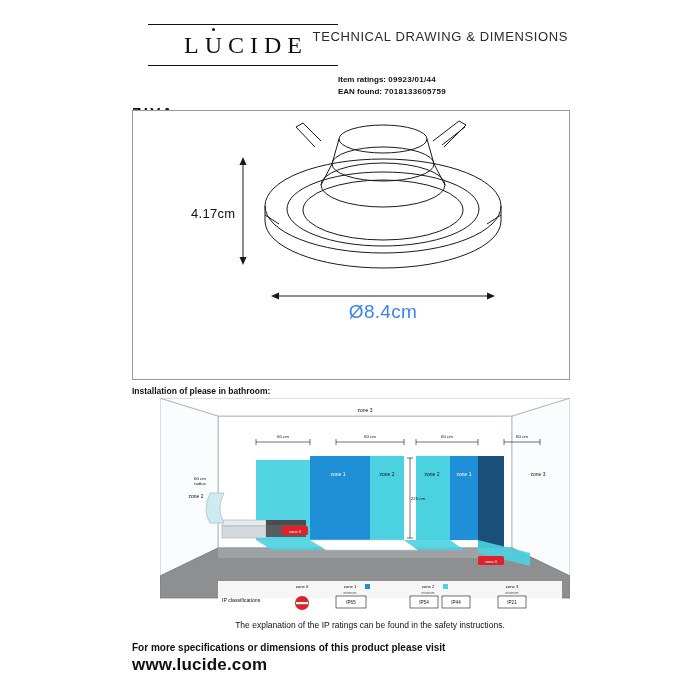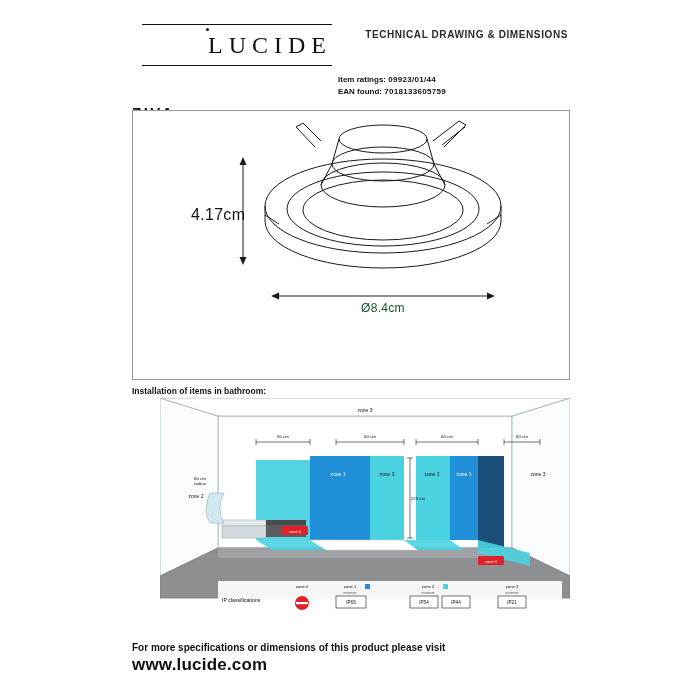--- a/index.html
+++ b/index.html
@@ -14,38 +14,38 @@
   .page{
     position:absolute;
     left:0;top:0;width:700px;height:700px;
   }
 
   
   .header{
     position:absolute;left:132px;top:24px;width:436px;height:42px;
   }
   .logo{
-    position:absolute;left:10px;top:0;width:190px;height:40px;
+    position:absolute;left:16px;top:0;width:190px;height:40px;
     border-top:1.5px solid #111;border-bottom:1.5px solid #111;
-    display:flex;align-items:center;justify-content:flex-end;
+    display:flex;align-items:center;justify-content:center;
   }
   .logo-text{
     font-family:"Liberation Serif", serif;
     font-size:24px;letter-spacing:6px;color:#111;
     padding-left:6px;position:relative;
   }
   .logo-dot{
     position:absolute;
     width:3px;height:3px;border-radius:50%;
     background:#111;
     left:64px;top:3px;
   }
   .header-right{
     position:absolute;right:0;top:5px;
-    font-size:10px;letter-spacing:.6px;color:#2a2a2a;font-weight:bold;
+    font-size:13px;letter-spacing:.6px;color:#2a2a2a;
   }
 
   
   .title-row{
     position:absolute;left:132px;top:72px;width:436px;height:30px;
   }
   .product-name{
     position:absolute;left:0;top:0;
     font-size:15px;font-weight:bold;letter-spacing:2.5px;color:#111;margin-top:32px;
   }
@@ -55,25 +55,25 @@
   .codes .lbl{font-weight:bold;}
   .codes .val{font-weight:bold;letter-spacing:.3px;}
 
   
   .drawing-box{
     position:absolute;left:132px;top:110px;width:436px;height:268px;
     border:1px solid #9a9a9a;background:#fff;
   }
   .dim-v-label{
     position:absolute;left:190px;top:212px;
-    font-size:16px;color:#111;letter-spacing:.3px;
+    font-size:13px;color:#111;letter-spacing:.3px;
   }
   .dim-h-label{
     position:absolute;left:330px;top:296px;
-    font-size:12px;color:#14532d;letter-spacing:.3px;
+    font-size:19px;color:#3b82f6;letter-spacing:.3px;
     transform:translateX(-50%);
   }
 
   
   .bath-title{
     position:absolute;left:132px;top:386px;
     font-size:8.5px;font-weight:bold;color:#111;
   }
   .bath-box{
     position:absolute;left:160px;top:398px;width:410px;height:225px;
@@ -147,21 +147,21 @@
         <path d="M309 34 L332 16"></path>
         <path d="M188 30 L170 12 L163 16 L182 36"></path>
 
         <path d="M132 104 L146 113 M368 104 L354 113"></path>
       </g>
     </svg>
     <div class="dim-v-label" style="left:58px;top:95px;">4.17cm</div>
     <div class="dim-h-label" style="left:250px;top:190px;">Ø8.4cm</div>
   </div>
 
-  <div class="bath-title">Installation of items in bathroom:</div>
+  <div class="bath-title">Installation of please in bathroom:</div>
 
   <div class="bath-box">
     <svg width="410" height="225" viewBox="0 0 410 225">
 
       <polygon points="0,0 410,0 410,200 0,200" fill="#ffffff"></polygon>
 
       <polygon points="58,18 352,18 352,150 58,150" fill="#ffffff" stroke="#9fb0bb" stroke-width="0.8"></polygon>
 
       <polygon points="0,0 58,18 58,150 0,178" fill="#fafcfd" stroke="#9fb0bb" stroke-width="0.8"></polygon>
       <polygon points="410,0 352,18 352,150 410,178" fill="#fafcfd" stroke="#9fb0bb" stroke-width="0.8"></polygon>
@@ -262,19 +262,20 @@
       <rect x="282" y="198" width="28" height="12" fill="#ffffff" stroke="#111" stroke-width="0.6"></rect>
       <text x="296" y="206.4" font-size="4.6" fill="#111" text-anchor="middle" class="t">IP44</text>
 
       <text x="352" y="190" font-size="4.2" fill="#111" text-anchor="middle" class="t">zone 3</text>
       <text x="352" y="196" font-size="3.2" fill="#555" text-anchor="middle" class="t">minimum</text>
       <rect x="338" y="198" width="28" height="12" fill="#ffffff" stroke="#111" stroke-width="0.6"></rect>
       <text x="352" y="206.4" font-size="4.6" fill="#111" text-anchor="middle" class="t">IP21</text>
     </svg>
   </div>
 
+  <div class="ip-caption">The explanation of the IP ratings can be found in the safety instructions.</div>
 
   <div class="footer">
     <div class="footer-line1">For more specifications or dimensions of this product please visit</div>
     <div class="footer-line2">www.lucide.com</div>
   </div>
 
 </div>
 
 </body></html>

